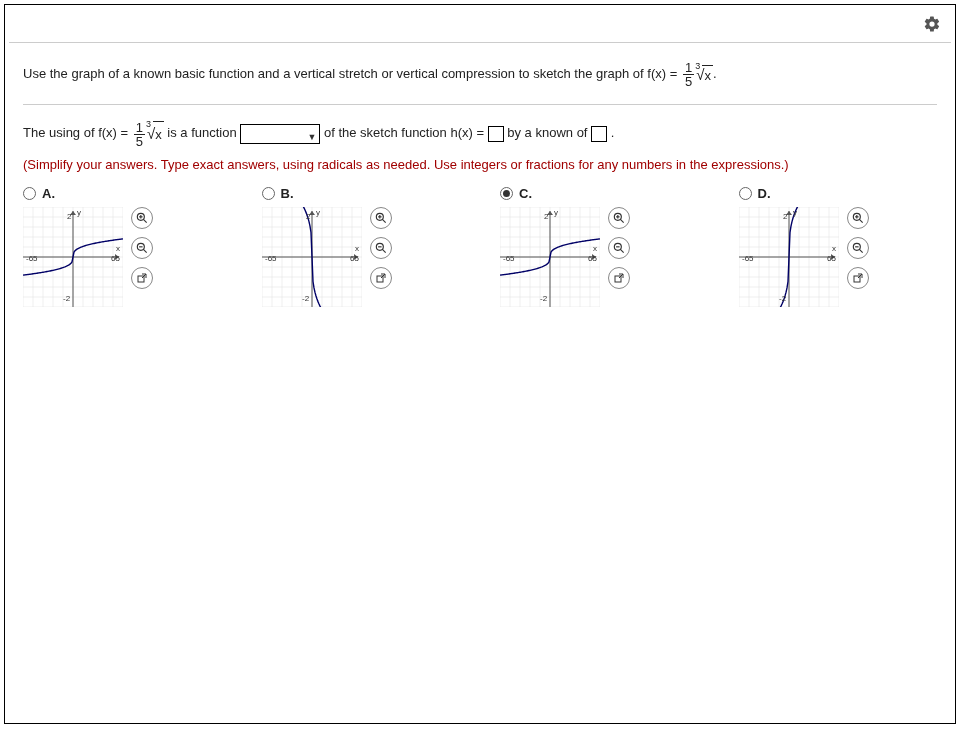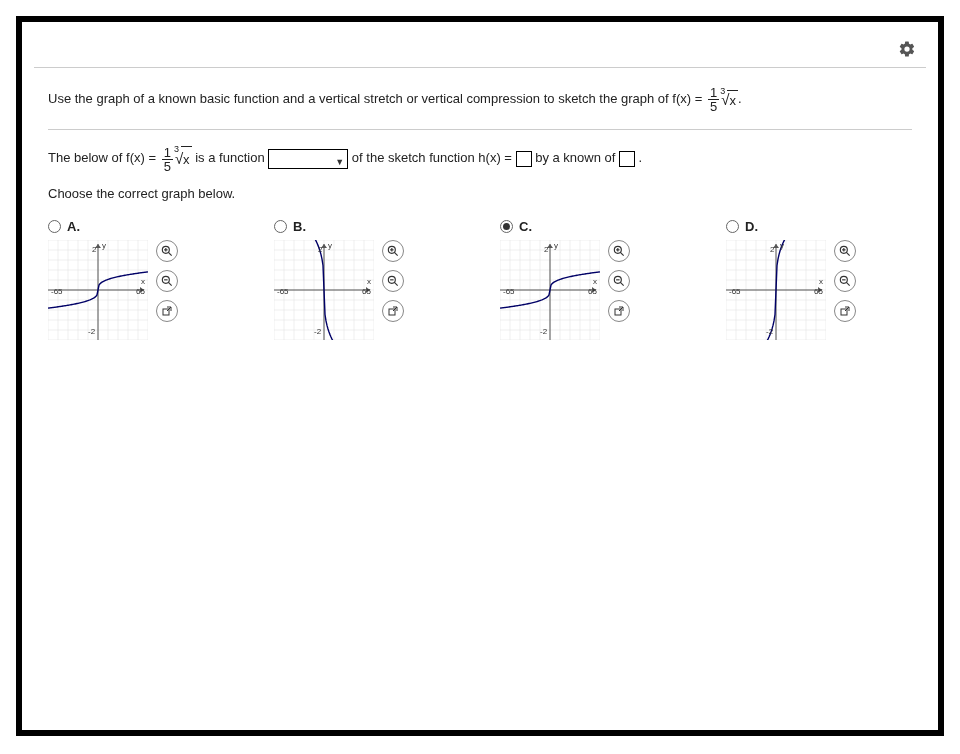--- a/index.html
+++ b/index.html
@@ -5,24 +5,24 @@
   * { box-sizing: border-box; }
   body {
     margin: 0;
     font-family: Arial, Helvetica, sans-serif;
     font-size: 13px;
     color: #222;
     background: #fff;
     width: 960px;
   }
   .frame {
-    border: 6px solid #000000;
+    border: 1px solid #000000;
     min-height: 720px;
-    margin: 16px;
-    padding: 12px;
+    margin: 4px;
+    padding: 4px;
     position: relative;
   }
   .toolbar {
     height: 34px;
     border-bottom: 1px solid #ccc;
     display: flex;
     justify-content: flex-end;
     align-items: center;
     padding-right: 10px;
   }
@@ -130,38 +130,38 @@
       <span class="frac">
         <span class="num">1</span>
         <span class="den">5</span>
       </span><span class="root3">
         <span class="ridx">3</span>
         <span class="surd">√</span><span class="rad">x</span>
       </span><span>.</span>
     </div>
 
     <div class="answer-line">
-      <span>The below of f(x) = </span>
+      <span>The using of f(x) = </span>
       <span class="frac">
         <span class="num">1</span>
         <span class="den">5</span>
       </span><span class="root3">
         <span class="ridx">3</span>
         <span class="surd">√</span><span class="rad">x</span>
       </span>
       <span> is a function </span>
       <span class="dropdown"></span>
       <span> of the sketch function h(x) = </span>
       <span class="boxinput"></span>
       <span> by a known of </span>
       <span class="boxinput"></span>
       <span>.</span>
     </div>
 
-    <div class="instruct">Choose the correct graph below.</div>
+    <div class="hint">(Simplify your answers. Type exact answers, using radicals as needed. Use integers or fractions for any numbers in the expressions.)</div>
 
     <div class="choices">
         <div class="choice">
     <div class="choice-head">
       <span class="radio "></span>
       <span>A.</span>
     </div>
     <div class="thumb-row">
       <div class="thumb">
         <svg viewBox="0 0 100 100" width="100" height="100">

